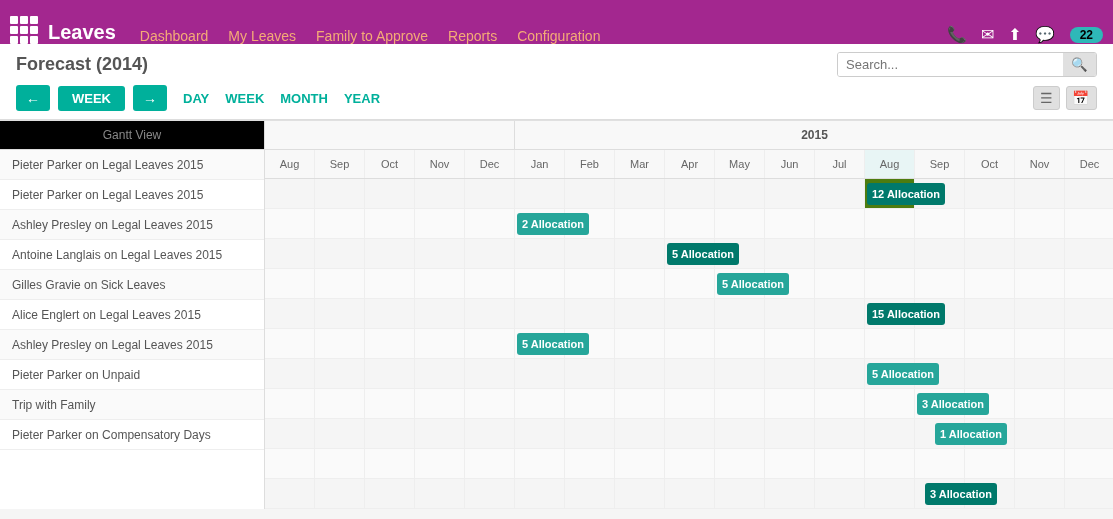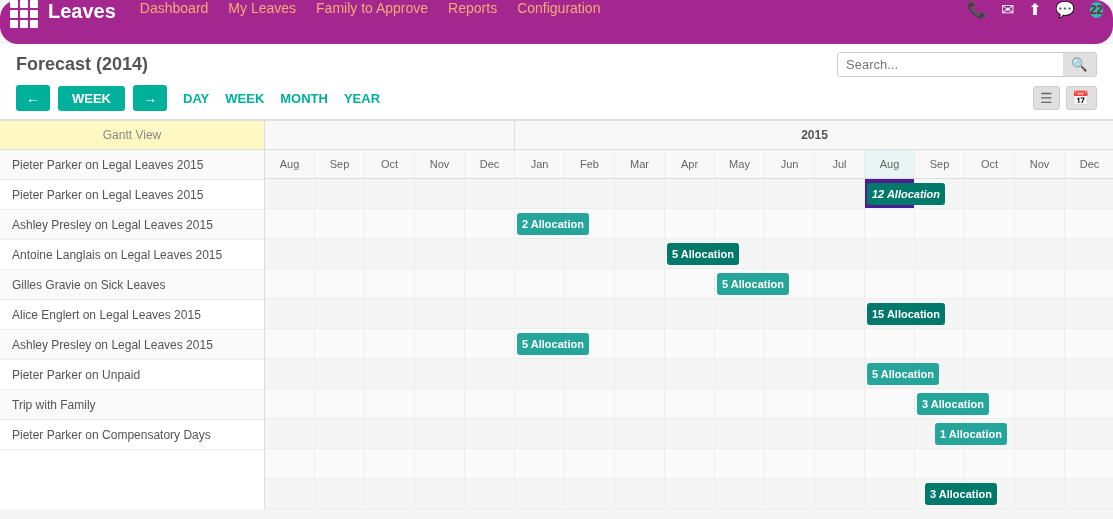--- a/index.html
+++ b/index.html
@@ -2,25 +2,24 @@
 <html><head>
   <meta charset="utf-8">
   <style>
     * { box-sizing: border-box; margin: 0; padding: 0; }
     body { font-family: Arial, sans-serif; font-size: 13px; background: #f5f5f5; color: #333; }
 
     
     .navbar {
       background: #a3278f;
       display: flex;
-      align-items: flex-start;
+      align-items: flex-end;
       height: 44px;
       padding: 0 10px;
       color: white;
-      border-radius: 18px;
     }
     .navbar-grid-icon {
       width: 28px; height: 28px; margin-right: 10px;
       display: grid; grid-template-columns: repeat(3, 8px); grid-gap: 2px;
     }
     .navbar-grid-icon span {
       background: white; border-radius: 1px; width: 8px; height: 8px;
     }
     .navbar-logo {
       font-size: 20px; font-weight: bold; color: white; margin-right: 24px;
@@ -31,22 +30,22 @@
     .navbar-nav a {
       color: #fdba74; text-decoration: none; font-size: 14px; opacity: 0.9;
     }
     .navbar-actions {
       display: flex; align-items: center; gap: 14px;
     }
     .navbar-actions .icon {
       color: white; font-size: 16px; cursor: pointer;
     }
     .notif-badge {
-      background: #2eb8b8; border-radius: 10px; padding: 1px 0;
-      font-size: 12px; color: #7f1d1d; font-weight: bold;
+      background: #2eb8b8; border-radius: 10px; padding: 1px 10px;
+      font-size: 12px; color: #000000; font-weight: bold;
     }
 
     
     .subheader {
       background: white;
       padding: 8px 16px 0 16px;
       border-bottom: 1px solid #ddd;
     }
     .subheader-top {
       display: flex; align-items: center; justify-content: space-between; padding-bottom: 8px;
@@ -104,21 +103,21 @@
       border-right: 1px solid #ddd;
       background: white;
     }
     .gantt-right {
       flex: 1;
       overflow-x: auto;
     }
 
     .gantt-header-label {
       height: 30px; display: flex; align-items: center; justify-content: center;
-      background: #fef9c3; border-bottom: 1px solid #ddd; font-size: 12px; color: #888;
+      background: #000000; border-bottom: 1px solid #ddd; font-size: 12px; color: #888;
       border-top: 1px solid #e0e0e0;
     }
     .month-cell {
       min-width: 50px; width: 50px;
       height: 28px; display: flex; align-items: center; justify-content: center;
       font-size: 11px; color: #666; border-right: 1px solid #eee;
     }
 
     .gantt-row {
       display: flex; align-items: center;
@@ -293,21 +292,21 @@
         <div class="gantt-cell" style="min-width:50px"></div>
         <div class="gantt-cell" style="min-width:50px"></div>
         <div class="gantt-cell" style="min-width:50px"></div>
         <div class="gantt-cell" style="min-width:50px"></div>
         <div class="gantt-cell" style="min-width:50px"></div>
         <div class="gantt-cell" style="min-width:50px"></div>
         <div class="gantt-cell" style="min-width:50px"></div>
         <div class="gantt-cell" style="min-width:50px"></div>
         <div class="gantt-cell" style="min-width:50px"></div>
         <div class="gantt-cell" style="min-width:50px"></div>
-        <div class="gantt-cell" style="min-width:50px; background:#4c1d95; position:relative;font-style:italic;">
+        <div class="gantt-cell" style="min-width:50px; background:#4d7c0f; position:relative;">
           <div class="alloc-chip dark-teal" style="left:2px; top:4px;">12 Allocation</div>
         </div>
         <div class="gantt-cell" style="min-width:50px"></div>
         <div class="gantt-cell" style="min-width:50px"></div>
         <div class="gantt-cell" style="min-width:50px"></div>
         <div class="gantt-cell" style="min-width:50px"></div>
       </div>
 
       <div class="gantt-right-row">
         <div class="gantt-cell" style="min-width:50px"></div>

